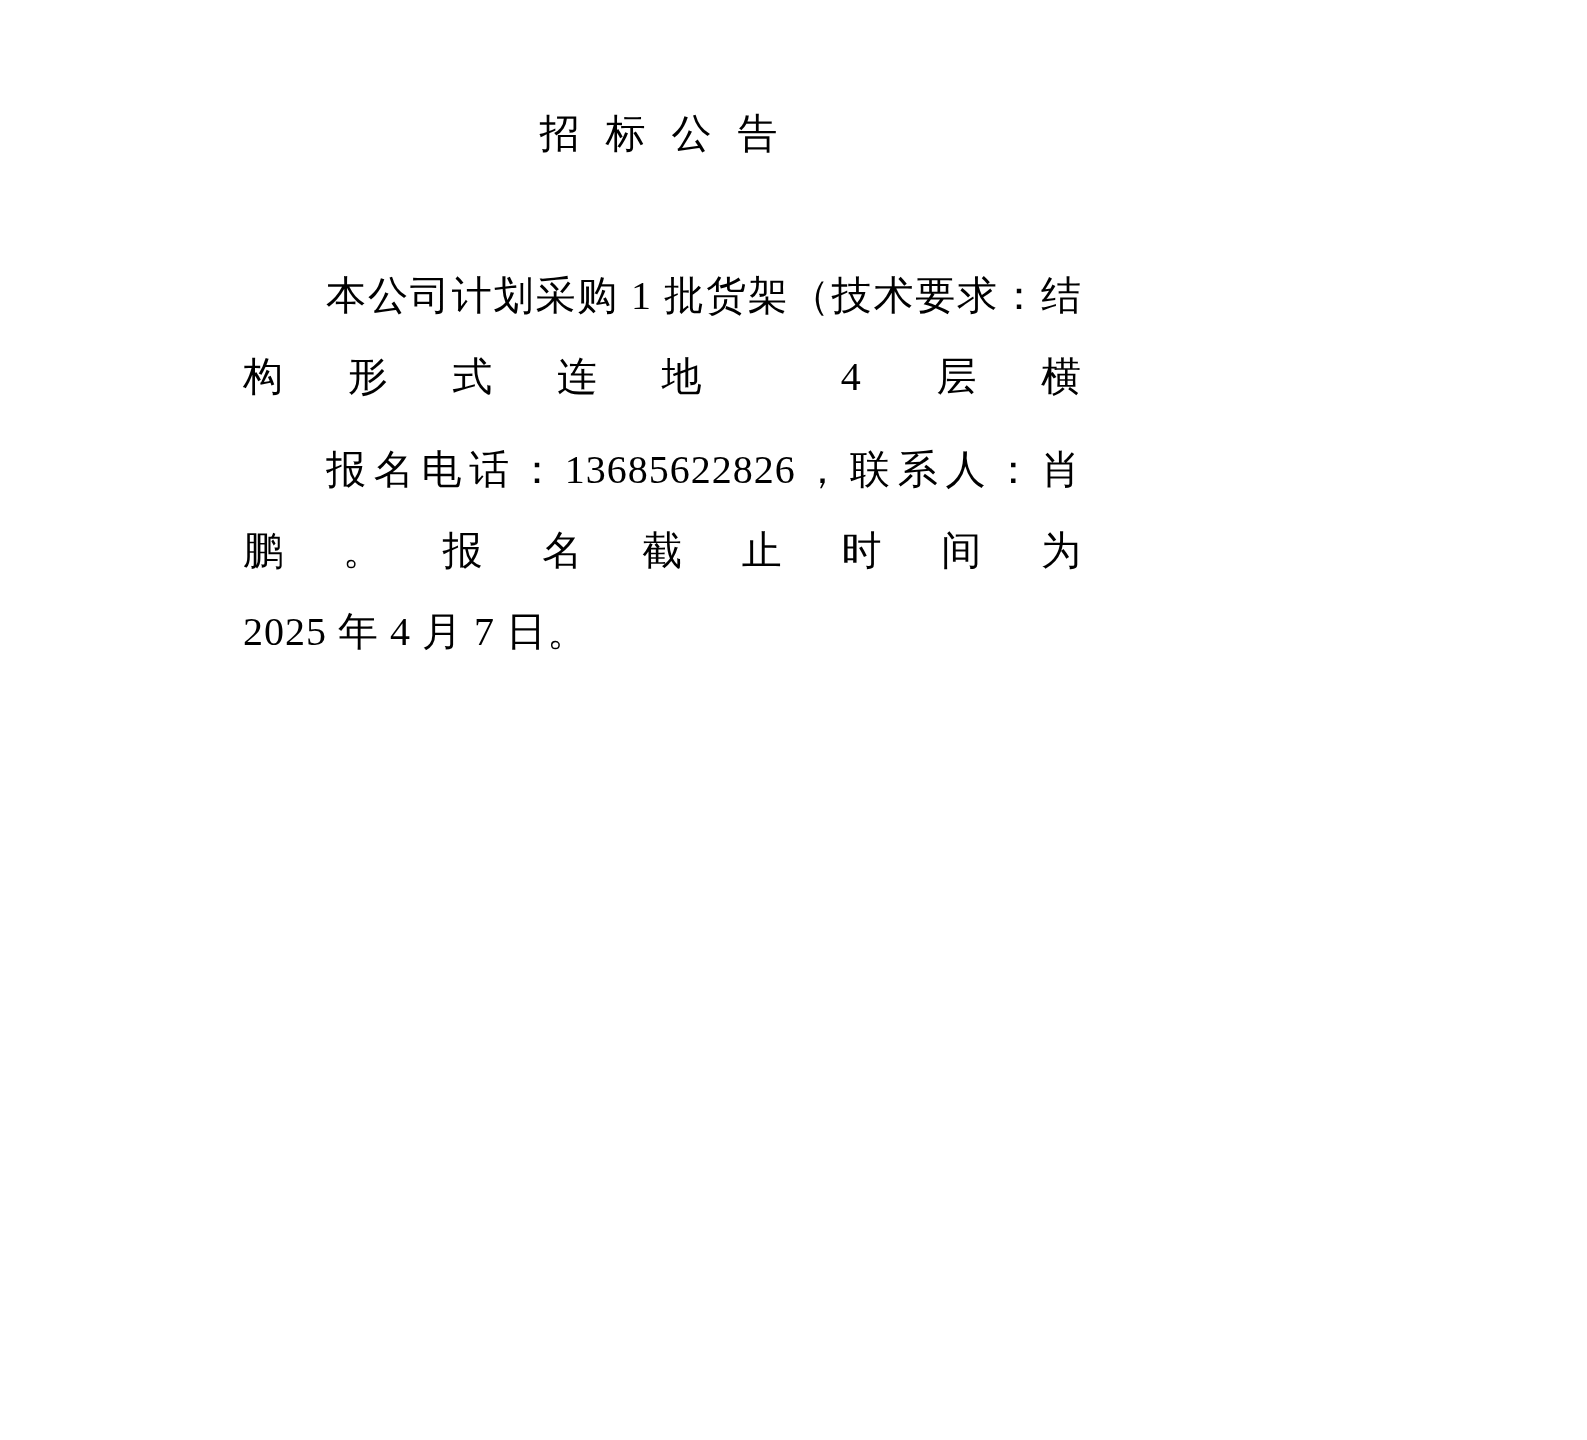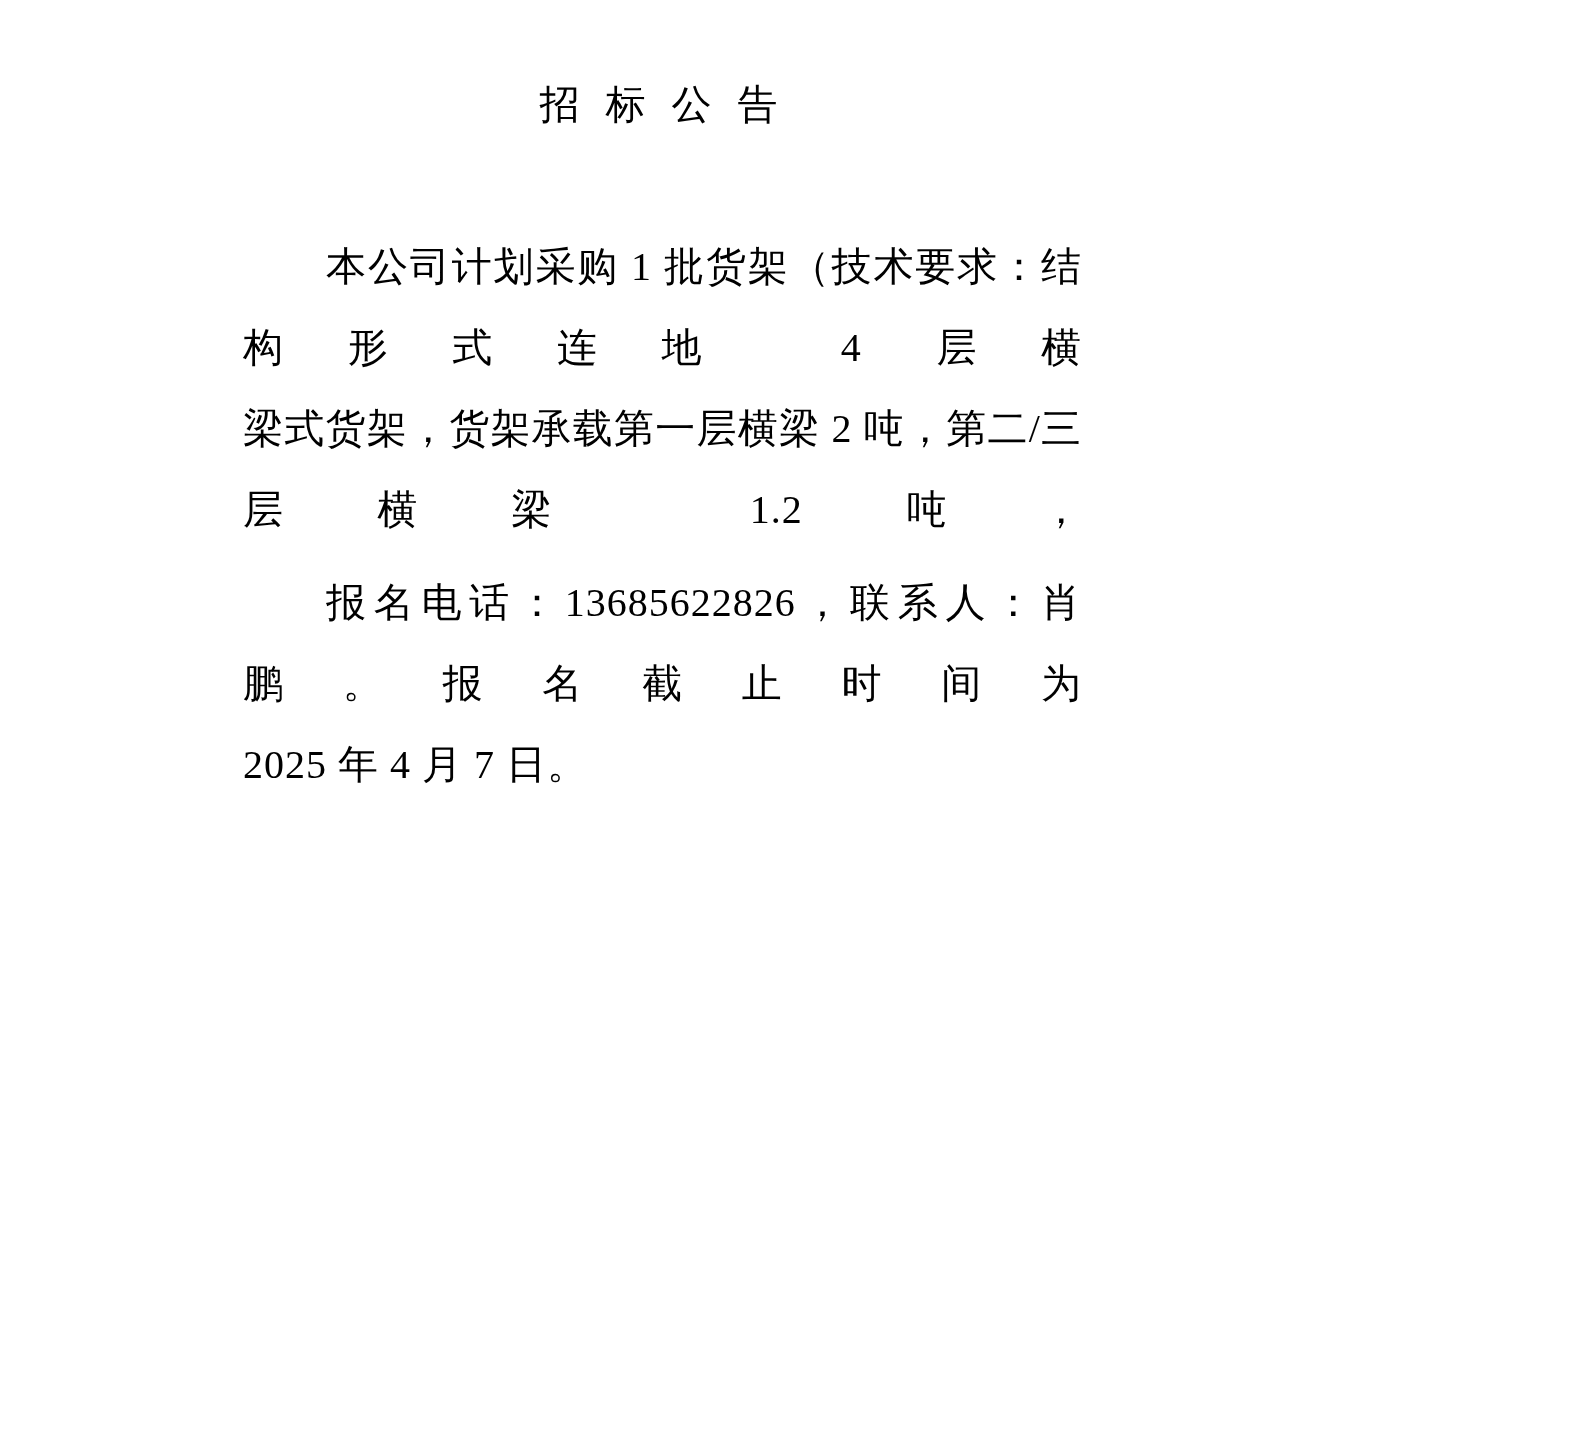--- a/index.html
+++ b/index.html
@@ -12,21 +12,21 @@
     height: 1440px;
     position: relative;
     font-family: "Liberation Serif", "DejaVu Serif", serif;
     color: #000000;
     overflow: hidden;
   }
   .page {
     box-sizing: border-box;
     width: 1324px;
     height: 1440px;
-    padding: 64px 242px 0 243px;
+    padding: 93px 242px 0 243px;
   }
   .title {
     font-size: 40px;
     font-weight: normal;
     line-height: 81px;
     margin: 0;
     text-align: center;
     letter-spacing: 8px;
   }
   .para {
@@ -52,21 +52,20 @@
 </style>
 </head>
 <body>
 
 <div class="page">
 
   <h1 class="title">招 标 公 告</h1>
 
   <div class="para para-1">
     <div class="line j ind">本公司计划采购 1 批货架（技术要求：结构形式连地 4 层横</div>
-    <div class="line j">梁式货架，货架承载第一层横梁 2 吨，第二/三层横梁 1.2 吨，</div>
   </div>
 
   <div class="para para-2">
     <div class="line j ind">报名电话：13685622826，联系人：肖鹏。报名截止时间为</div>
     <div class="line">2025 年 4 月 7 日。</div>
   </div>
 
 </div>
 
 </body></html>

